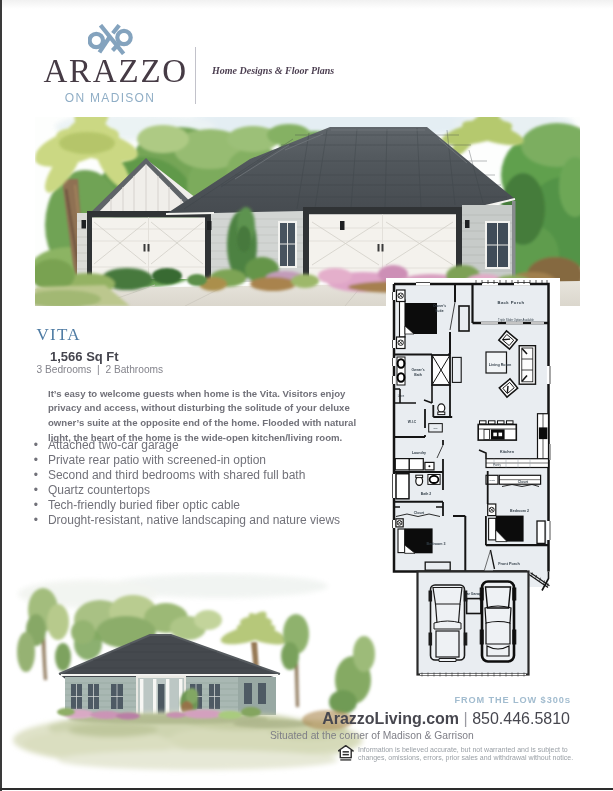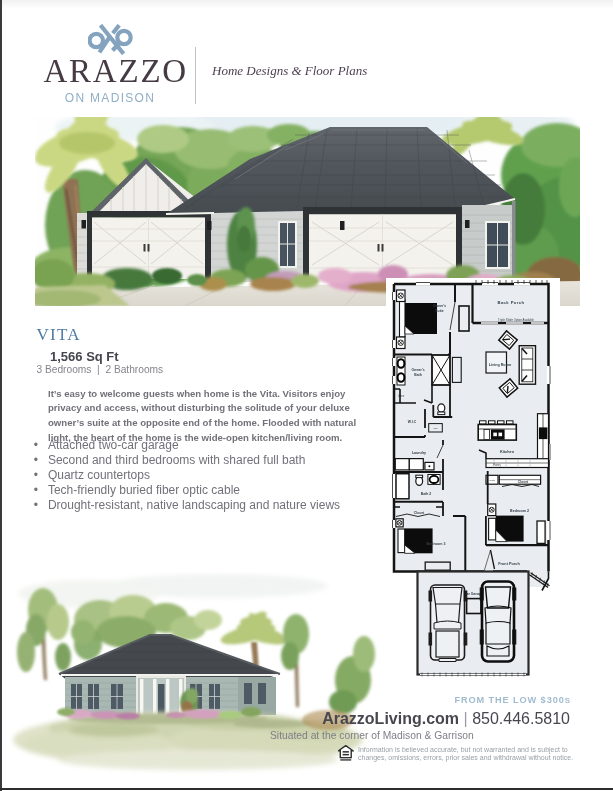--- a/index.html
+++ b/index.html
@@ -18,21 +18,21 @@
     <path d="M12.5 1.2 L35.6 29.8"></path>
     <path d="M31.2 1.2 L24.8 9.2"></path>
     <path d="M21.3 13.5 L11.4 28.4"></path>
     <path d="M33 17.5 L24.5 26.5"></path>
   </g>
 </svg>
 </div>
 <div class="abs" style="left:42px;top:55px;width:146px;text-align:right;font-family:'Liberation Serif',serif;font-size:33px;line-height:33px;letter-spacing:1.8px;color:#463b45;">ARAZZO</div>
 <div class="abs" style="left:42px;top:92px;width:136px;text-align:center;font-size:12px;line-height:12px;letter-spacing:1.3px;color:#90aec6;">ON MADISON</div>
 <div class="abs" style="left:195px;top:47px;width:1px;height:57px;background:#c2c2ca"></div>
-<div class="abs" style="left:212px;top:64px;font-family:'Liberation Serif',serif;font-style:italic;font-weight:normal;font-size:13px;line-height:14px;color:#4c3f51;">Home Designs &amp; Floor Plans</div>
+<div class="abs" style="left:212px;top:64px;font-family:'Liberation Serif',serif;font-style:italic;font-weight:bold;font-size:10px;line-height:14px;color:#4c3f51;">Home Designs &amp; Floor Plans</div>
 
 <div class="abs" style="left:35px;top:117px;width:545px;height:189px;" id="mainimg">
 <svg width="545" height="189" viewBox="0 0 545 189">
 <defs>
 <filter id="b3" x="-40%" y="-40%" width="180%" height="180%">
           <feGaussianBlur stdDeviation="2.5"></feGaussianBlur>
         </filter>
 <filter id="b2" x="-40%" y="-40%" width="180%" height="180%">
           <feGaussianBlur stdDeviation="1.7"></feGaussianBlur>
         </filter>
@@ -225,20 +225,21 @@
 </svg>
 
 </div>
 
 <div class="abs" style="left:36.5px;top:326px;font-family:'Liberation Serif',serif;font-size:17px;line-height:17px;letter-spacing:1.3px;color:#4e7ba3;">VITA</div>
 <div class="abs" style="left:26px;top:350.5px;font-size:13px;line-height:12px;font-weight:bold;color:#45454e;margin-left:24px;">1,566 Sq Ft</div>
 <div class="abs" style="left:36.5px;top:363.8px;font-size:10.2px;line-height:11px;color:#84848c;">3 Bedrooms&nbsp; |&nbsp; 2 Bathrooms</div>
 <div class="abs" style="left:48px;top:386.5px;width:316px;font-size:9.6px;line-height:14.7px;color:#717179;font-weight:bold;">It’s easy to welcome guests when home is the Vita. Visitors enjoy<br>privacy and access, without disturbing the solitude of your deluxe<br>owner’s suite at the opposite end of the home. Flooded with natural<br>light, the heart of the home is the wide-open kitchen/living room.</div>
 <div class="abs" style="left:33.7px;top:438px;width:330px;font-size:12px;line-height:15.1px;color:#717179;">
   <div>•&nbsp;&nbsp;&nbsp;Attached two-car garage</div>
+  <div>•&nbsp;&nbsp;&nbsp;Private rear patio with screened-in option</div>
   <div>•&nbsp;&nbsp;&nbsp;Second and third bedrooms with shared full bath</div>
   <div>•&nbsp;&nbsp;&nbsp;Quartz countertops</div>
   <div>•&nbsp;&nbsp;&nbsp;Tech-friendly buried fiber optic cable</div>
   <div>•&nbsp;&nbsp;&nbsp;Drought-resistant, native landscaping and nature views</div>
 </div>
 
 <div class="abs" style="left:8px;top:572px;width:372px;height:206px;" id="bottomimg">
 <svg width="372" height="206" viewBox="0 0 372 206">
 <defs>
 <filter id="c3" x="-40%" y="-40%" width="180%" height="180%">

